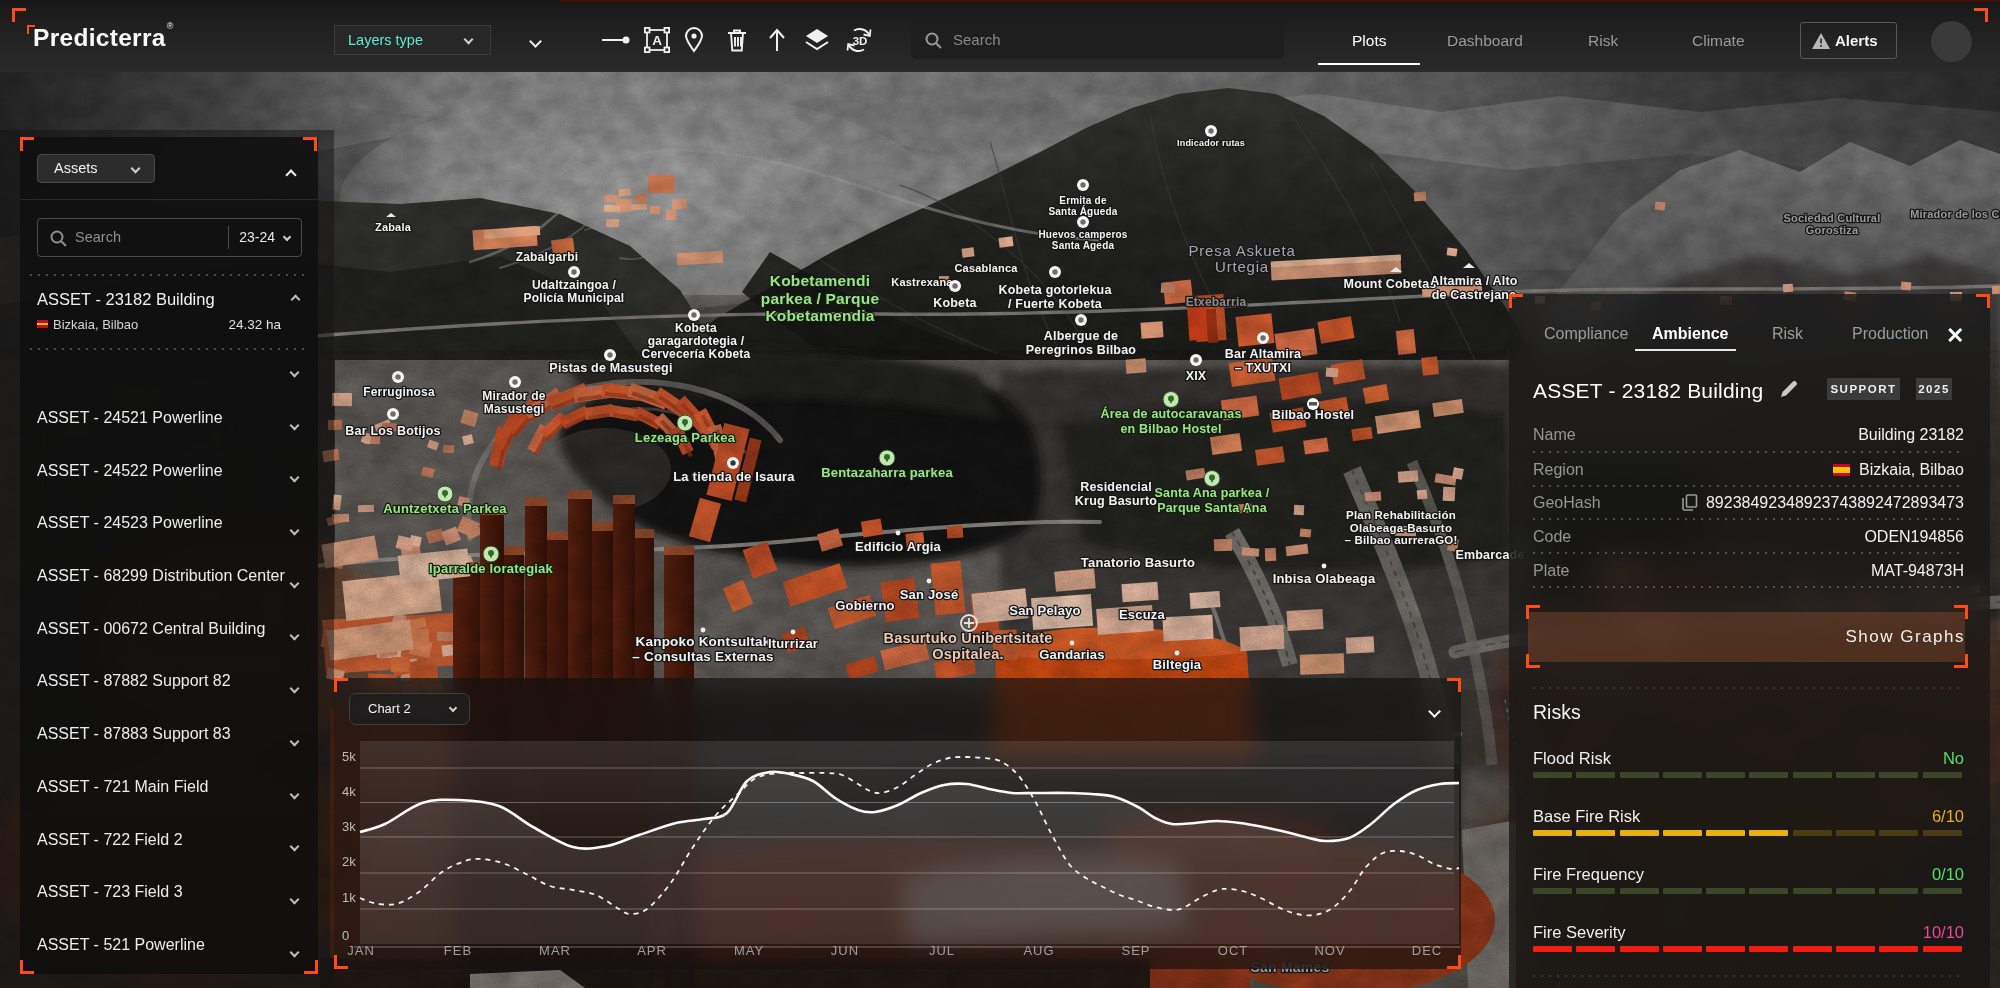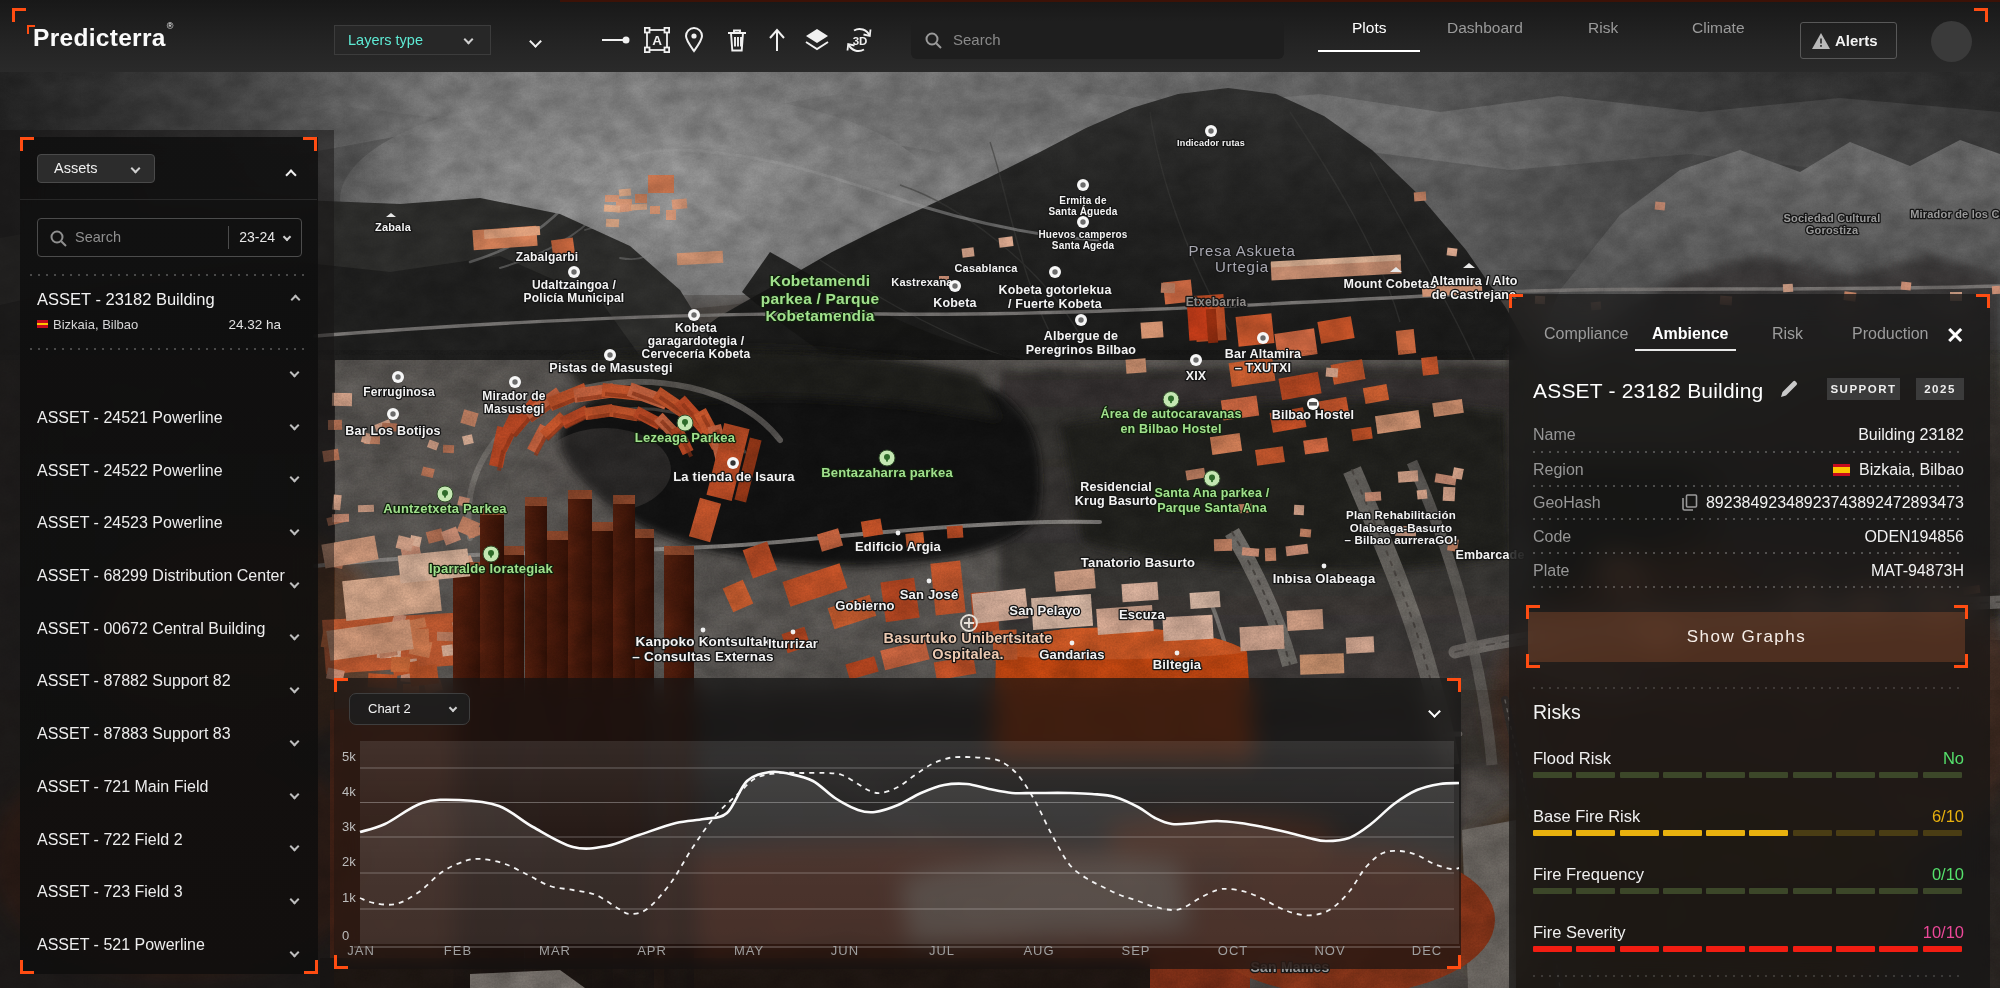--- a/index.html
+++ b/index.html
@@ -28,21 +28,21 @@
 #logo .lbr { position:absolute; left:-6px; top:1px; width:8px; height:9px;
   border-left:2.5px solid #ff4d12; border-top:2.5px solid #ff4d12; }
 .hsel { position:absolute; left:334px; top:25px; width:157px; height:30px; background:#272727;
   border:1px solid #3c3c3c; border-radius:0; color:#5eead4; font-size:14.5px;
   line-height:28px; padding-left:13px; }
 #hchev { position:absolute; left:531px; top:32px; }
 #tools { position:absolute; left:598px; top:27px; height:26px; z-index:21; }
 #search { position:absolute; left:911px; top:21px; width:373px; height:38px; background:#1e1e1e;
   border-radius:6px; color:#8a8a8a; font-size:15px; line-height:38px; padding-left:42px; }
 #search .mag { position:absolute; left:14px; top:11px; }
-.nav { position:absolute; top:19px; font-size:15.5px; color:#9a9a9a; z-index:21; }
+.nav { position:absolute; top:32px; font-size:15.5px; color:#9a9a9a; z-index:21; }
 .nav.on { color:#fff; }
 .nav.on::after { content:""; position:absolute; left:-34px; right:-34px; top:31px; height:2px; background:#fff; }
 #alerts { position:absolute; left:1800px; top:22px; width:97px; height:37px; border:1px solid #585858;
   border-radius:3px; color:#f2f2f2; font-size:15px; font-weight:bold; line-height:35px;
   padding-left:34px; z-index:21; }
 #avatar { position:absolute; left:1931px; top:21px; width:41px; height:41px; border-radius:50%;
   background:#3a3a3a; z-index:21; }
 
 
 #sb { position:absolute; left:20px; top:137px; width:298px; height:837px;
@@ -77,21 +77,21 @@
 #rp .tabline { position:absolute; left:126px; top:55px; width:101px; height:2px; background:#e8e8e8; }
 #rp .x { position:absolute; left:437px; top:29px; color:#fff; font-size:22px; font-weight:bold; }
 #rp .title { position:absolute; left:24px; top:85px; color:#fff; font-size:21px; letter-spacing:0.2px; }
 #rp .chip { position:absolute; top:84px; height:22px; background:#3b3b3b; color:#efefef;
   font-size:11.5px; font-weight:bold; letter-spacing:1.5px; line-height:22px; text-align:center; }
 #rp .lab { position:absolute; left:24px; color:#969696; font-size:16px; }
 #rp .val { position:absolute; right:26px; color:#f2f2f2; font-size:16px; text-align:right; }
 #rp .dsep { position:absolute; left:24px; width:431px; height:2px; background-image:repeating-linear-gradient(90deg, rgba(205,205,205,0.30) 0 2px, transparent 2px 8px); }
 #showg { position:absolute; left:19px; top:318px; width:437px; height:50px;
   background:rgba(199,105,57,0.27); color:#f7efe9; font-size:17px; letter-spacing:1.5px;
-  text-align:center; line-height:50px; }
+  text-align:right; line-height:50px; }
 #rp .risk-lab { position:absolute; left:24px; color:#f0f0f0; font-size:16.5px; }
 #rp .risk-val { position:absolute; right:26px; font-size:16.5px; font-weight:normal; }
 .spainflag { display:inline-block; width:17px; height:12px; vertical-align:-1px;
   background:linear-gradient(180deg,#c60b1e 0 27%, #ffc400 27% 73%, #c60b1e 73% 100%); }
 
 
 #cp { position:absolute; left:334px; top:678px; width:1127px; height:291px;
   background:rgba(16,16,16,0.66); backdrop-filter:blur(12px); z-index:9; }
 #cp .csel { position:absolute; left:15px; top:15px; width:121px; height:32px; background:rgba(30,30,30,0.9);
   border:1px solid #3e3e3e; border-radius:7px; color:#f2f2f2; font-size:13px; line-height:30px; padding-left:18px; }
@@ -762,21 +762,21 @@
     <div class="tab on" style="left:143px">Ambience</div>
     <div class="tab" style="left:263px">Risk</div>
     <div class="tab" style="left:343px">Production</div>
     <div class="tabline"></div>
     <div class="x">✕</div>
     <div class="title">ASSET - 23182 Building</div>
     <svg style="position:absolute;left:270px;top:85px" width="20" height="20" viewBox="0 0 20 20">
         <path d="M2,18 L3.5,13 L14,2.5 a1.8,1.8 0 0 1 2.6,0 l0.9,0.9 a1.8,1.8 0 0 1 0,2.6 L7,16.5 Z" fill="#c9c9c9"></path>
       </svg>
     <div class="chip" style="left:318px;width:73px">SUPPORT</div>
-    <div class="chip" style="left:407px;width:48px">2025</div>
+    <div class="chip" style="left:407px;width:36px">2025</div>
 
     <div class="lab" style="top:132px">Name</div>
       <div class="val" style="top:132px">Building 23182</div>
     <div class="dsep" style="top:157px"></div>
     <div class="lab" style="top:167px">Region</div>
       <div class="val" style="top:167px"><span class="spainflag"></span>&nbsp; Bizkaia, Bilbao</div>
     <div class="dsep" style="top:191px"></div>
     <div class="lab" style="top:200px">GeoHash</div>
       <div class="val" style="top:200px"><svg style="vertical-align:-3px;margin-right:8px" width="16" height="17" viewBox="0 0 16 17" fill="none" stroke="#9a9a9a" stroke-width="1.6">
           <rect x="4.5" y="1" width="10" height="12" rx="1"></rect>

